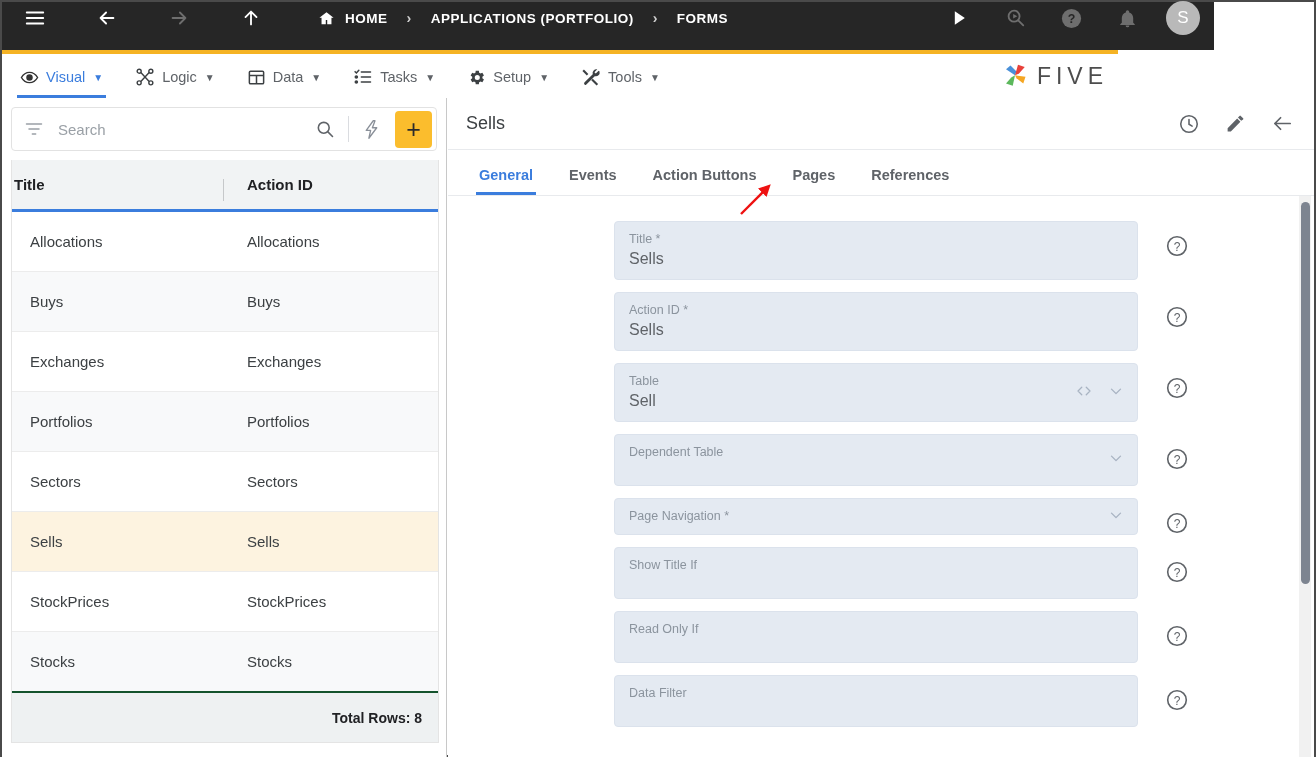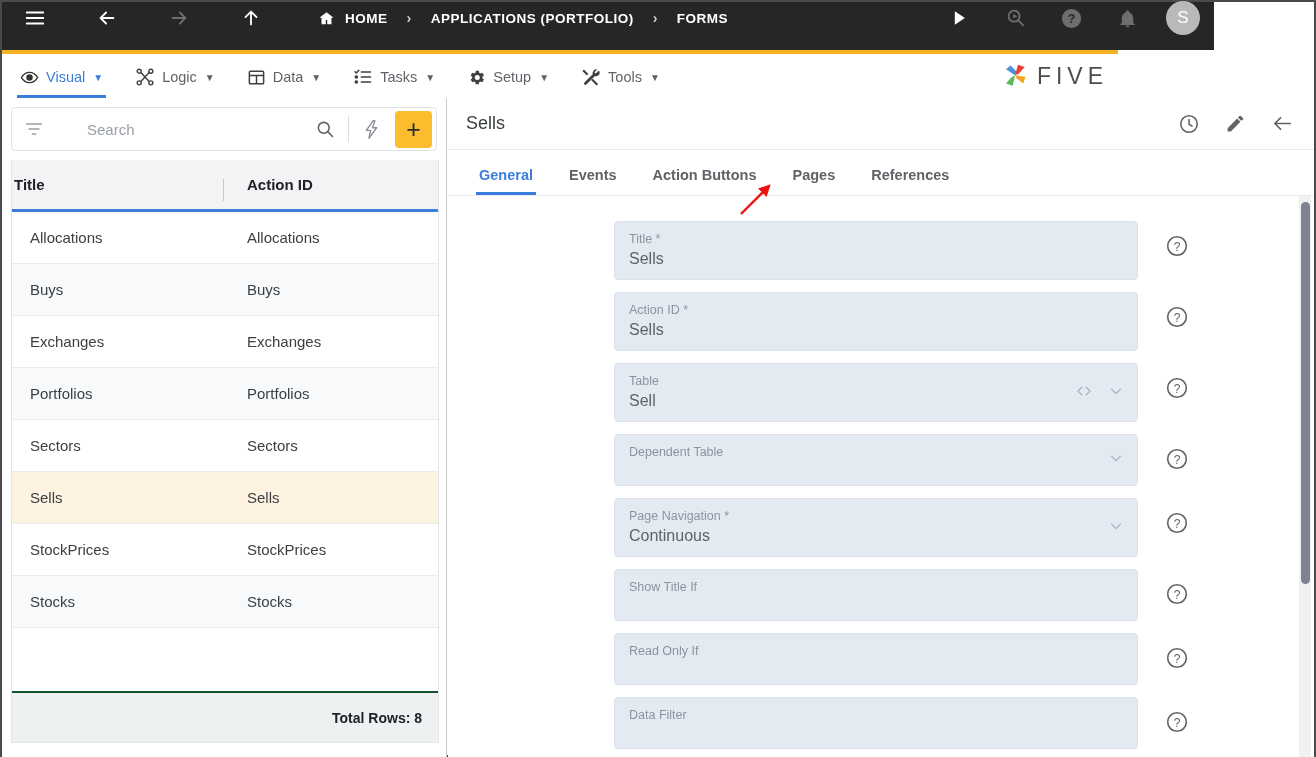--- a/index.html
+++ b/index.html
@@ -108,21 +108,20 @@
     display: flex; align-items: center;
     padding: 0 4px 0 12px;
     background: #ffffff;
   }
   .filter-icon { color: #9aa0a6; display: flex; margin-right: 14px; }
   .search-input {
     flex: 1; border: none; outline: none;
     font-size: 15px; color: #3c4043;
     font-family: "Liberation Sans", sans-serif;
     background: transparent;
-    margin-left: 29px;
   }
   .search-input::placeholder { color: #9aa0a6; }
   .search-icon { color: #5f6368; display: flex; padding: 0 9px; }
   .vsep { width: 1px; height: 26px; background: #dadce0; margin: 0 4px; }
   .flash-icon { color: #8a9099; display: flex; padding: 0 8px; }
   .add-btn {
     width: 37px; height: 37px;
     background: #fbbd2d; border: none; border-radius: 4px;
     color: #2b2b2b; font-size: 25px; line-height: 1;
     display: flex; align-items: center; justify-content: center;
@@ -151,21 +150,21 @@
     padding-left: 2px;
   }
   .gh-cell.c1 { width: 212px; position: relative; }
   .gh-cell.c1::after {
     content: ""; position: absolute; right: 0; top: 3px;
     width: 1px; height: 22px; background: #c6c8ca;
   }
   .gh-cell.c2 { flex: 1; padding-left: 23px; }
   .grid-body { flex: 1; overflow: hidden; }
   .grow {
-    height: 52px;
+    height: 60px;
     display: flex; align-items: center;
     border-bottom: 1px solid #ececec;
     background: #ffffff;
     cursor: default;
   }
   .grow.alt { background: #f8f9fa; }
   .grow.sel { background: #fdf3e0; }
   .gc {
     font-size: 15px; color: #3c4043;
     padding-left: 18px;
@@ -613,21 +612,20 @@
             <svg width="24" height="24" viewBox="0 0 24 24" fill="none" stroke="currentColor" stroke-width="1.6">
                 <circle cx="12" cy="12" r="9.3"></circle>
                 <text x="12" y="16.5" font-size="12" text-anchor="middle" fill="currentColor" stroke="none" font-family="Liberation Sans, sans-serif">?</text>
               </svg>
           </div>
         </div>
 
         <div class="frow">
           <div class="field">
             <div class="flabel">Page Navigation *</div>
-            <div class="fvalue">Continuous</div>
             <div class="fadorn">
               <span>
                 <svg width="18" height="18" viewBox="0 0 24 24" fill="none" stroke="currentColor" stroke-width="1.8" stroke-linecap="round" stroke-linejoin="round">
                     <path d="M6 9.5l6 6 6-6"></path>
                   </svg>
               </span>
             </div>
           </div>
           <div class="help">
             <svg width="24" height="24" viewBox="0 0 24 24" fill="none" stroke="currentColor" stroke-width="1.6">

